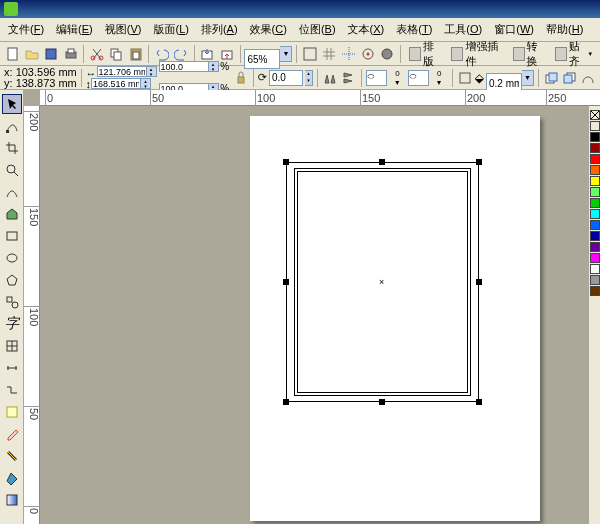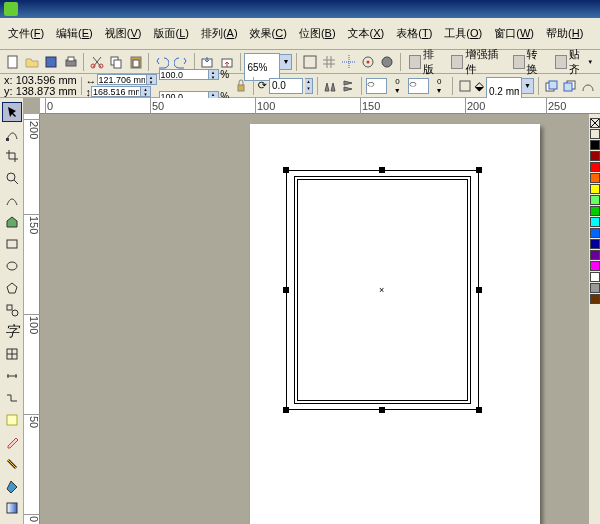--- a/index.html
+++ b/index.html
@@ -1,26 +1,26 @@
 <!DOCTYPE html>
 <html><head>
 <meta charset="utf-8">
 <style>
 *{margin:0;padding:0;box-sizing:border-box;font-family:"Microsoft YaHei",SimSun,sans-serif;font-size:11px;}
 body{width:600px;height:524px;background:#ece9d8;overflow:hidden;user-select:none;}
 .titlebar{height:18px;background:linear-gradient(to bottom,#0a246a,#3a6ea5);color:#fff;display:flex;align-items:center;padding:0 4px;}
 .titlebar .ico{width:14px;height:14px;background:#66cc33;margin-right:4px;border-radius:2px;}
-.menubar{height:32px;background:#ece9d8;display:flex;align-items:center;padding:0 2px;border-bottom:1px solid #aca899;}
+.menubar{height:24px;background:#ece9d8;display:flex;align-items:center;padding:0 2px;border-bottom:1px solid #aca899;}
 .menuitem{padding:2px 6px;color:#000;cursor:default;}
 .menuitem .u{text-decoration:underline;}
 .toolbar{height:24px;background:#ece9d8;display:flex;align-items:center;padding:0 4px;border-bottom:1px solid #aca899;gap:2px;}
 .tbtn{width:20px;height:20px;border:1px solid transparent;display:flex;align-items:center;justify-content:center;cursor:default;}
 .sep{width:1px;height:18px;background:#aca899;margin:0 2px;}
 .zoom{display:flex;align-items:center;}
-.zoom input{width:36px;height:28px;border:1px solid #7f9db9;font-size:10px;padding:0 2px;margin-top:11px;}
+.zoom input{width:36px;height:20px;border:1px solid #7f9db9;font-size:10px;padding:0 2px;margin-top:11px;}
 .zoom .dd{width:12px;height:16px;background:#c9d8ef;border:1px solid #7f9db9;border-left:none;display:flex;align-items:center;justify-content:center;font-size:7px;}
 .labeledbtn{height:18px;display:flex;align-items:center;gap:2px;padding:0 3px;border:1px solid transparent;}
 .labeledbtn .sqico{width:14px;height:14px;background:#d4d0c8;border:1px solid #888;}
 .propbar{height:24px;background:#ece9d8;display:flex;align-items:center;padding:0 4px;border-bottom:1px solid #aca899;gap:2px;}
 .xy{display:flex;flex-direction:column;font-size:9px;line-height:11px;}
 .xy span{white-space:nowrap;}
 .numfield{display:flex;flex-direction:column;}
 .numfield .row{display:flex;align-items:center;}
 .numfield input{width:50px;height:11px;border:1px solid #7f9db9;font-size:9px;padding:0 1px;}
 .sp{width:10px;height:11px;background:#c9d8ef;border:1px solid #7f9db9;border-left:none;display:flex;flex-direction:column;}

